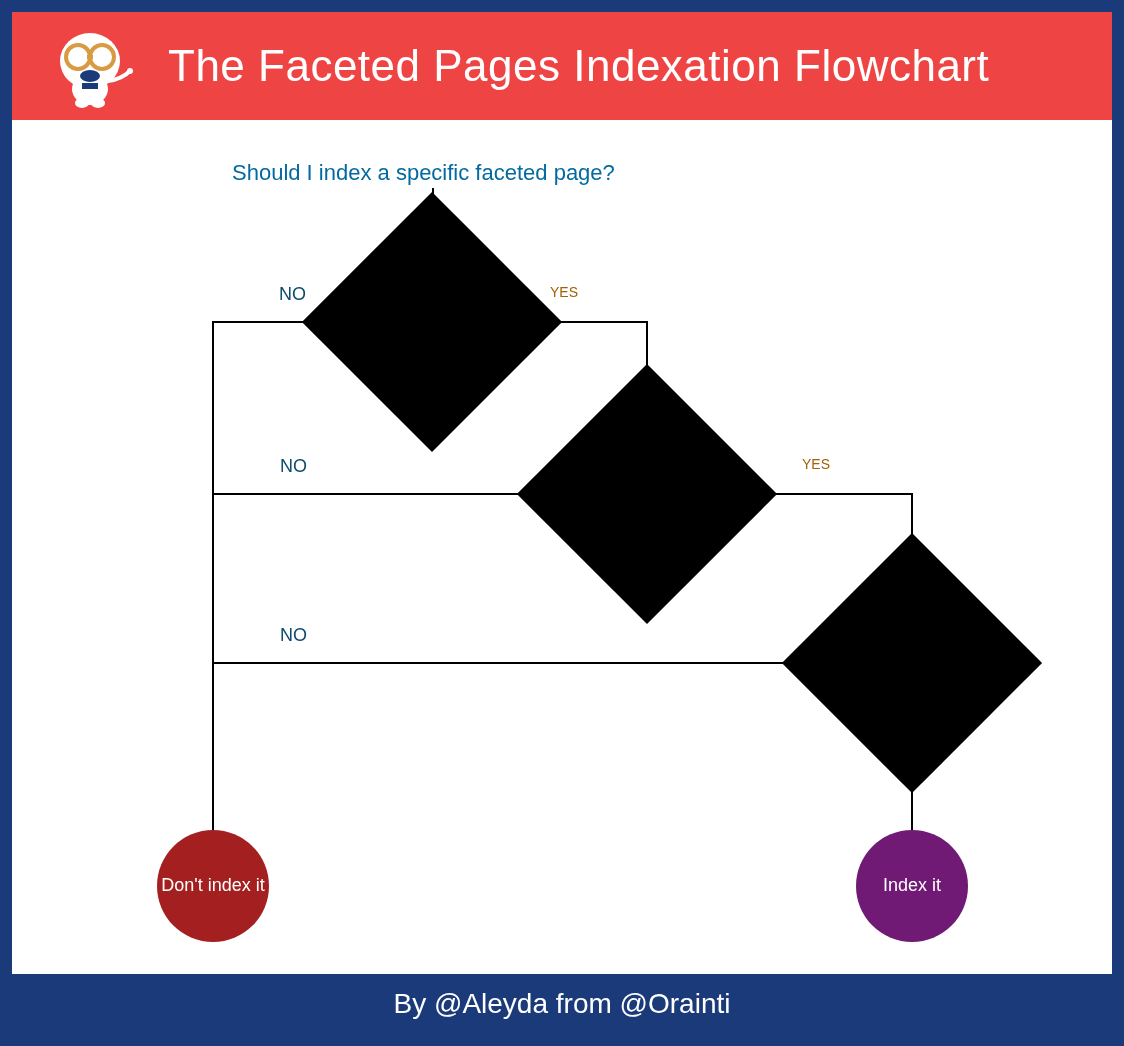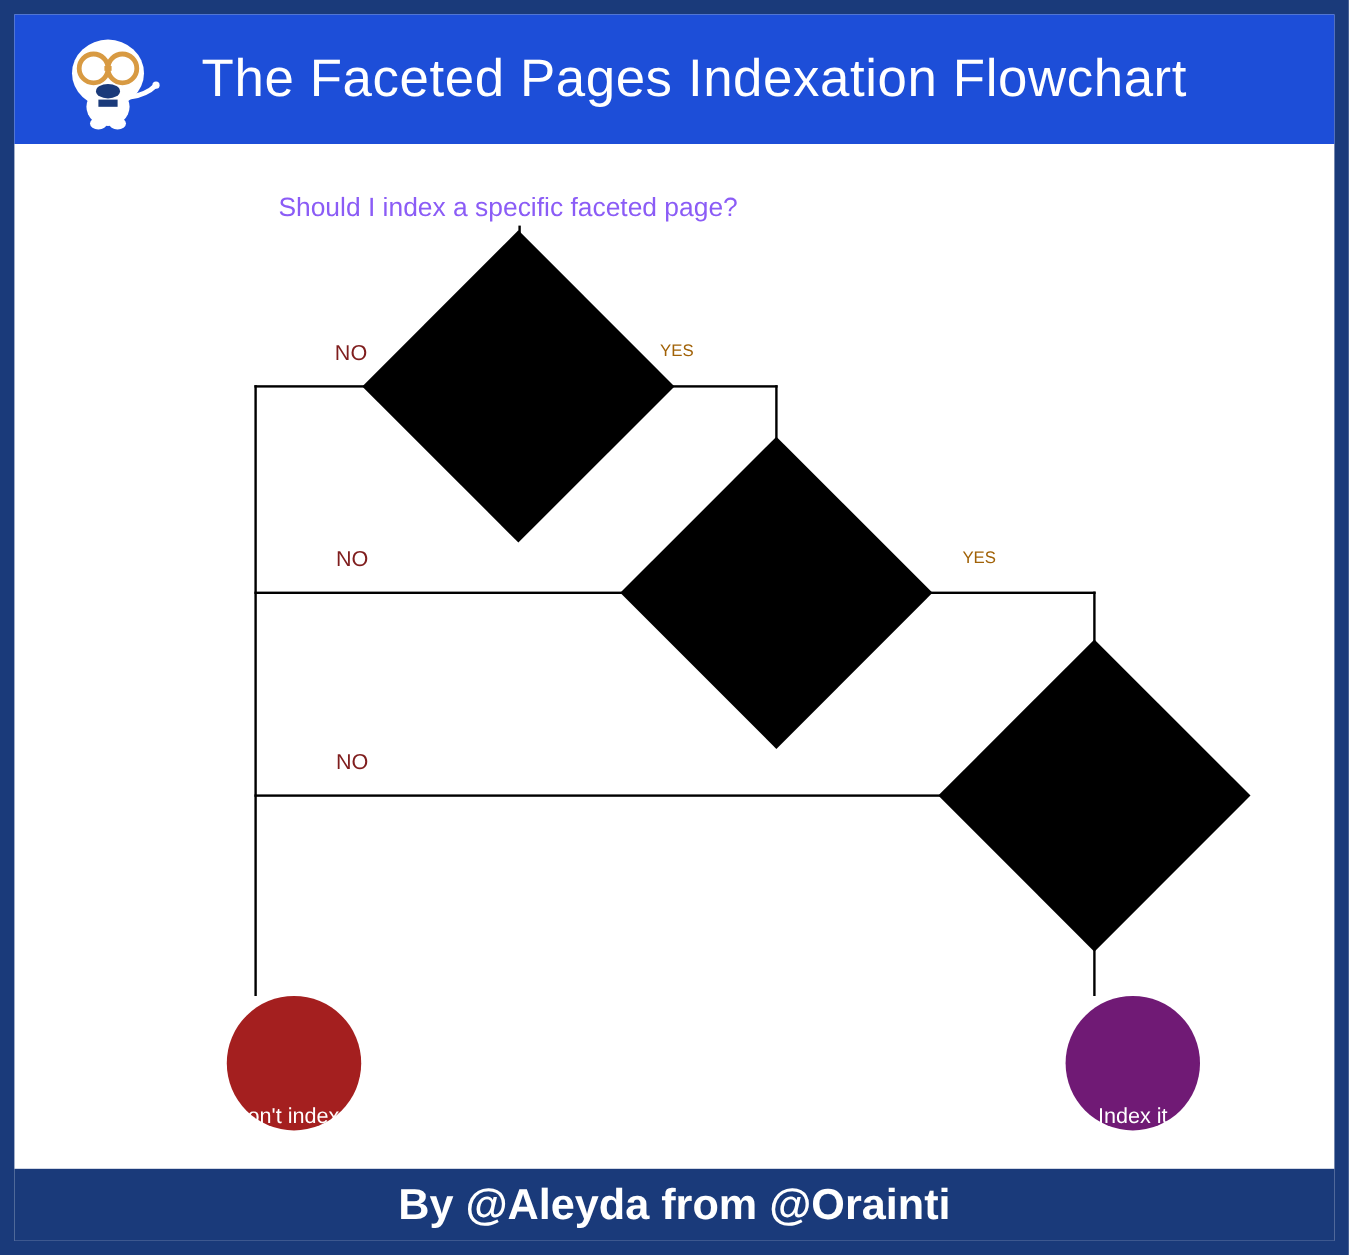--- a/index.html
+++ b/index.html
@@ -15,21 +15,21 @@
     width: 1124px;
     height: 1046px;
     border: 12px solid #1a3a7a;
     position: relative;
     background: #fff;
   }
   .header-bar {
     position: absolute;
     top: 0; left: 0; right: 0;
     height: 108px;
-    background: #1d4ed8;
+    background: #ef4444;
     display: flex;
     align-items: center;
     padding-left: 28px;
   }
   .mascot {
     width: 100px;
     height: 90px;
     flex-shrink: 0;
     margin-right: 28px;
   }
@@ -43,36 +43,36 @@
     position: absolute;
     bottom: 0; left: 0; right: 0;
     height: 60px;
     background: #1a3a7a;
     display: flex;
     align-items: center;
     justify-content: center;
   }
   .footer-text {
     color: #fff;
-    font-size: 36px;
-    font-weight: 700;
+    font-size: 28px;
+    font-weight: 400;
   }
 
   .canvas {
     position: absolute;
     top: 108px;
     left: 0;
     right: 0;
     bottom: 60px;
   }
 
   .question {
     position: absolute;
     font-size: 22px;
-    color: #8b5cf6;
+    color: #0369a1;
     font-weight: 400;
   }
 
   .diamond {
     position: absolute;
     width: 184px;
     height: 184px;
     background: #000;
     transform: rotate(45deg);
   }
@@ -86,21 +86,21 @@
     text-align: center;
     color: #fff;
     font-size: 13.5px;
     line-height: 1.35;
     padding: 30px;
     font-weight: 400;
   }
 
   .label-no {
     position: absolute;
-    color: #7f1d1d;
+    color: #0c4a6e;
     font-size: 18px;
     font-weight: 500;
   }
   .label-yes {
     position: absolute;
     color: #a16207;
     font-size: 14px;
     font-weight: 500;
   }
 
@@ -110,28 +110,27 @@
   }
   .line.h { height: 2px; }
   .line.v { width: 2px; }
 
   .circle {
     position: absolute;
     width: 112px;
     height: 112px;
     border-radius: 50%;
     display: flex;
-    align-items: flex-end;
+    align-items: center;
     justify-content: center;
     text-align: center;
     color: #fff;
     font-size: 18px;
     line-height: 1.2;
     font-weight: 400;
-    margin-left: 32px;
   }
   .circle.red { background: #a41f1f; }
   .circle.green { background: #701a75; }
 </style>
 </head>
 <body>
 
 <div class="frame">
 
   <div class="header-bar">

